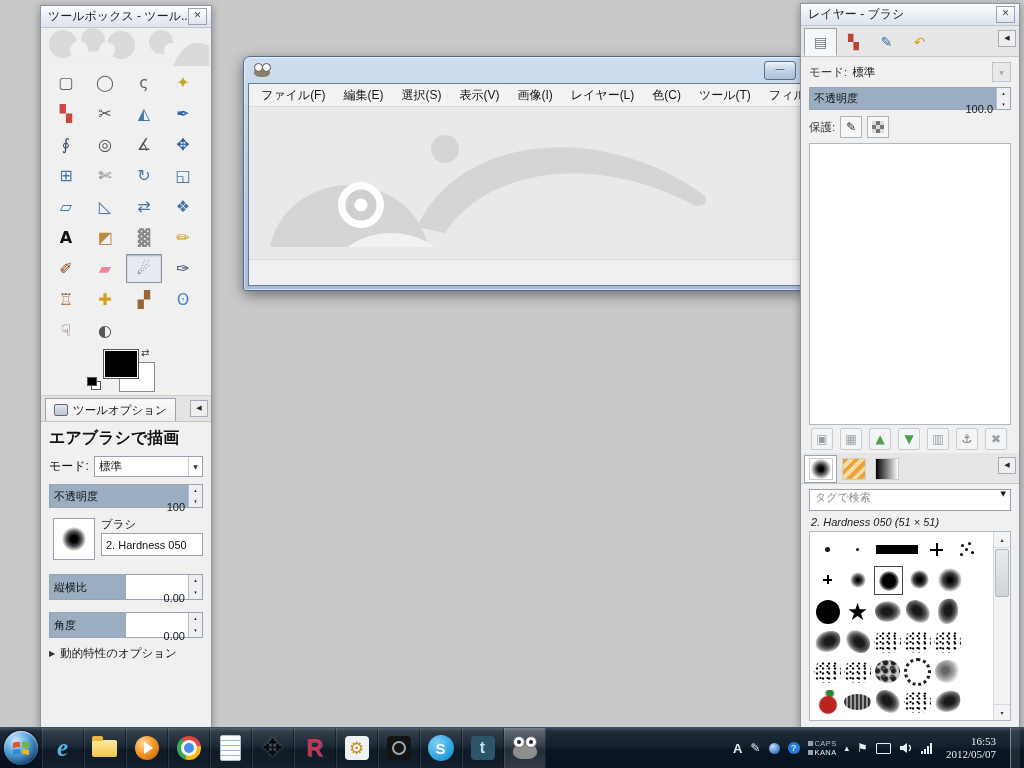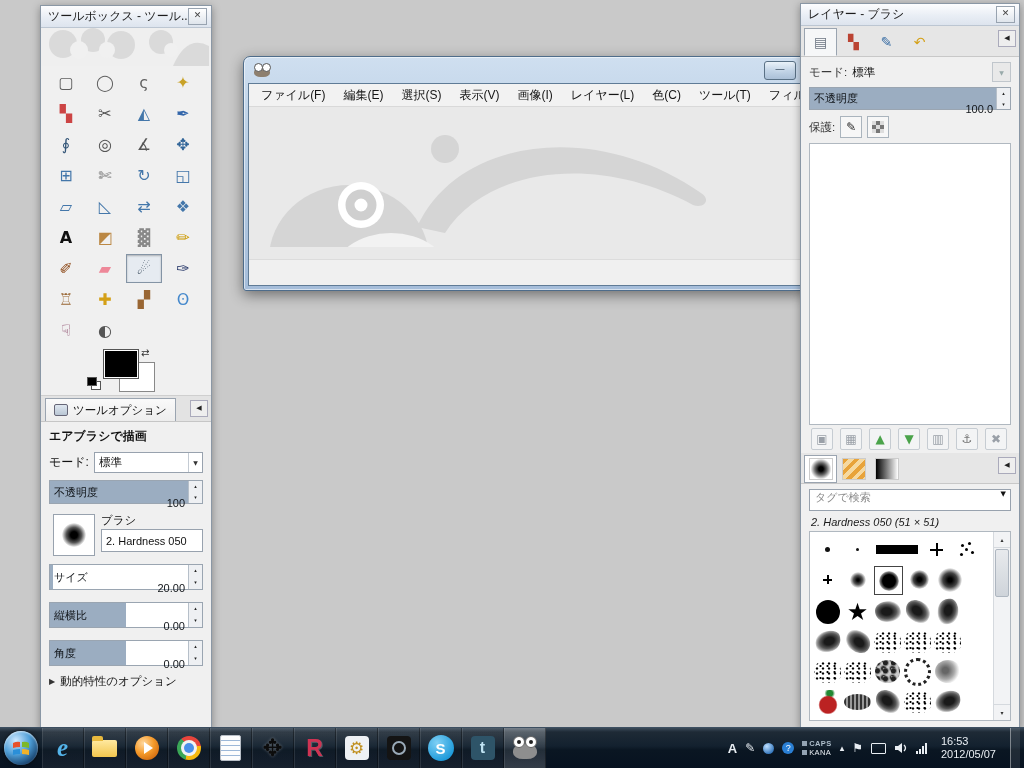--- a/index.html
+++ b/index.html
@@ -28,21 +28,21 @@
   .mini .k1{left:0;top:0;background:#000;z-index:2}.mini .k2{left:4px;top:4px;background:#fff;}
   .dockrow{height:25px;background:#e3e3e3;border-top:1px solid #cfcfcf;border-bottom:1px solid #c6c6c6;
     display:flex;align-items:stretch;}
   .dtab{display:flex;align-items:center;gap:5px;background:linear-gradient(#fafafa,#ededed);
     border:1px solid #9aa4b0;border-bottom:none;margin:2px 0 0 4px;padding:0 8px;font-size:11.5px;color:#111;}
   .dtico{width:12px;height:10px;border:1px solid #667;border-radius:2px;
     background:linear-gradient(#dfe7f0,#b9c6d4);}
   .coll{margin-left:auto;width:16px;height:15px;margin-top:4px;margin-right:3px;border:1px solid #aab;
     background:#eee;font-size:7px;line-height:14px;text-align:center;color:#222;}
   .topt{padding:4px 8px 0 8px;font-size:12px;color:#111;}
-  .h1{font-weight:bold;font-size:12px;margin:2px 0 7px 0;}
+  .h1{font-weight:bold;font-size:16px;margin:2px 0 7px 0;}
   .row{display:flex;align-items:center;gap:5px;margin-bottom:7px;}
   .combo{flex:1;height:19px;border:1px solid #98a2ae;background:#fff;display:flex;align-items:center;
     font-size:11.5px;padding-left:4px;position:relative;}
   .combo .da{margin-left:auto;width:13px;height:100%;border-left:1px solid #c4cbd3;display:flex;
     align-items:center;justify-content:center;font-size:6px;color:#333;}
   .scale{position:relative;height:22px;border:1px solid #9aa5b1;background:#fff;font-size:11px;margin-bottom:8px;}
   .scale .fill{position:absolute;left:0;top:0;bottom:0;background:#9badc1;}
   .scale .lab{position:absolute;left:4px;top:4px;color:#101418;}
   .scale .val{position:absolute;right:17px;top:4px;color:#101418;margin-top:12px;}
   .scale .spin{position:absolute;right:0;top:0;bottom:0;width:13px;border-left:1px solid #b6bfc9;
@@ -196,27 +196,27 @@
   .i-gimp .eye::after{content:"";position:absolute;left:3px;top:3px;width:4px;height:4px;background:#222;border-radius:50%;}
   .i-gimp .eye.l{left:1px}.i-gimp .eye.r{left:13px}
   .tray{margin-left:auto;display:flex;align-items:center;gap:8px;color:#e9eef3;padding-right:4px;}
   .tr-a{font-weight:bold;font-size:13px;}
   .tr-pen{font-family:"DejaVu Sans",sans-serif;font-size:12px;}
   .tr-ball{width:11px;height:11px;border-radius:50%;background:radial-gradient(circle at 35% 30%,#bfe0ff,#2a6fb8 80%);}
   .tr-help{width:12px;height:12px;border-radius:50%;background:#2a7fd4;font-size:9px;line-height:12px;text-align:center;color:#fff;}
   .ck{display:flex;flex-direction:column;justify-content:center;font-size:7.5px;line-height:9px;letter-spacing:.4px;}
   .ck .r{display:flex;align-items:center;gap:2px;}
   .ck .sq{display:inline-block;width:5px;height:5px;background:#93a3b3;}
-  .ck .dim{color:#aebecb;font-weight:bold;}
+  .ck .dim{color:#aebecb;}
   .tr-up{font-size:9px;font-family:"DejaVu Sans",sans-serif;}
   .tr-flag{font-size:12px;font-family:"DejaVu Sans",sans-serif;}
   .tr-mon{width:13px;height:9px;border:1px solid #e9eef3;border-radius:1px;}
   .tr-net{display:flex;align-items:flex-end;gap:1px;height:11px;}
   .tr-net i{display:block;width:2px;background:#e9eef3;}
-  .clk{text-align:left;font-size:11px;line-height:13px;padding:0 6px;}
+  .clk{text-align:right;font-size:11px;line-height:13px;padding:0 6px;font-family:Liberation Serif, serif;}
   .showdesk{width:9px;height:40px;border-left:1px solid rgba(255,255,255,.4);background:rgba(255,255,255,.09);}
   .glyph{font-family:"DejaVu Sans",sans-serif;}
 </style>
 </head>
 <body>
 
 <div class="desktop"></div>
 
 <div id="mainwin">
   <div class="atitle">
@@ -409,29 +409,20 @@
           <span class="glyph">▴</span>
           <span class="glyph">▾</span>
         </span>
     </div>
     <div class="brrow">
       <span class="bprev">
           <i></i>
         </span>
       <span class="brlab">ブラシ</span>
       <span class="brval">2. Hardness 050</span>
-    </div>
-    <div class="scale" style="height:24px">
-      <span class="fill" style="width: 2%;"></span>
-      <span class="lab" style="top:5px">サイズ</span>
-      <span class="val" style="top:5px">20.00</span>
-      <span class="spin">
-          <span class="glyph">▴</span>
-          <span class="glyph">▾</span>
-        </span>
     </div>
     <div class="scale" style="height:24px;margin-top:12px">
       <span class="fill" style="width: 50%;"></span>
       <span class="lab" style="top:5px">縦横比</span>
       <span class="val" style="top:5px">0.00</span>
       <span class="spin">
           <span class="glyph">▴</span>
           <span class="glyph">▾</span>
         </span>
     </div>

